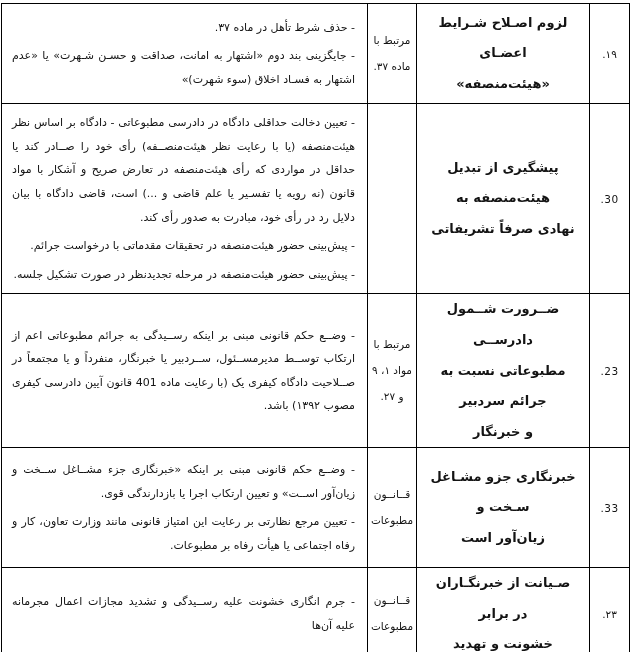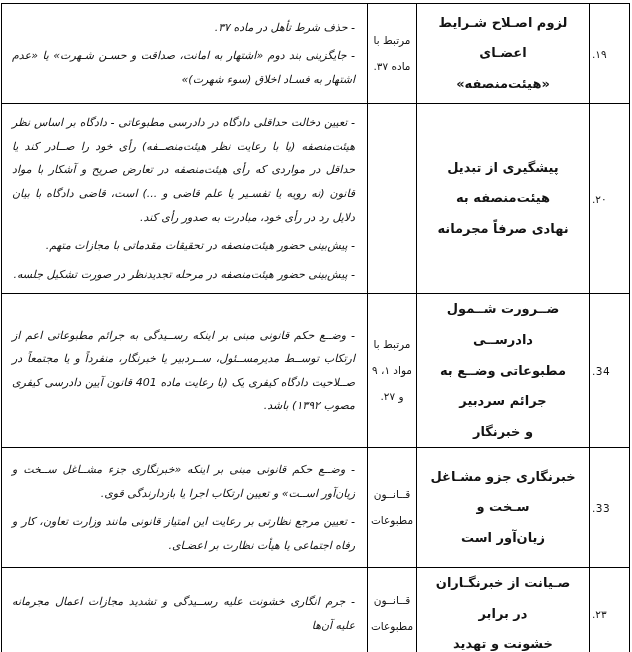--- a/index.html
+++ b/index.html
@@ -29,21 +29,21 @@
     vertical-align: middle;
     overflow: hidden;
     box-sizing: border-box;
   }
   col.c-num     { width: 40px;  }
   col.c-title   { width: 173px; }
   col.c-related { width: 49px;  }
   col.c-desc    { width: 366px; }
 
   td.num {
-    text-align: left;
+    text-align: center;
     font-size: 10.5px;
     letter-spacing: 0.5px;
     padding: 0 2px;
   }
   td.title {
     text-align: center;
     font-weight: bold;
     font-size: 13px;
     line-height: 2.35;
     white-space: pre-line;
@@ -57,21 +57,20 @@
     padding: 0 2px;
   }
   td.desc {
     font-size: 11px;
     text-align: justify;
     padding: 2px 12px 2px 10px;
   }
   td.desc p {
     margin: 5px 0;
     line-height: 2.15;
-    font-style: italic;
   }
   tr.h100 { height: 100px; }
   tr.h179 { height: 179px; }
   tr.h106 { height: 106px; }
   tr.h120 { height: 120px; }
   tr.h68  { height: 68px;  }
 </style>
 </head>
 <body>
 
@@ -91,53 +90,53 @@
 «هیئت‌منصفه»</td>
         <td class="related">مرتبط با
 ماده ۳۷.</td>
         <td class="desc">
           <p>- حذف شرط تأهل در ماده ۳۷.</p>
           <p>- جایگزینی بند دوم «اشتهار به امانت، صداقت و حسـن شـهرت» یا «عدم اشتهار به فسـاد اخلاق (سوء شهرت)»</p>
         </td>
       </tr>
 
       <tr class="h179">
-        <td class="num">۲۰.</td>
+        <td class="num">30.</td>
         <td class="title">پیشگیری از تبدیل هیئت‌منصفه به
-نهادی صرفاً مجرمانه</td>
+نهادی صرفاً تشریفاتی</td>
         <td class="related"></td>
         <td class="desc">
           <p>- تعیین دخالت حداقلی دادگاه در دادرسی مطبوعاتی - دادگاه بر اساس نظر هیئت‌منصفه (یا با رعایت نظر هیئت‌منصــفه) رأی خود را صــادر کند یا حداقل در مواردی که رأی هیئت‌منصفه در تعارض صریح و آشکار با مواد قانون (نه رویه یا تفسـیر یا علم قاضی و ...) است، قاضی دادگاه با بیان دلایل رد در رأی خود، مبادرت به صدور رأی کند.</p>
-          <p>- پیش‌بینی حضور هیئت‌منصفه در تحقیقات مقدماتی با مجازات متهم.</p>
+          <p>- پیش‌بینی حضور هیئت‌منصفه در تحقیقات مقدماتی با درخواست جرائم.</p>
           <p>- پیش‌بینی حضور هیئت‌منصفه در مرحله تجدیدنظر در صورت تشکیل جلسه.</p>
         </td>
       </tr>
 
       <tr class="h106">
-        <td class="num">34.</td>
+        <td class="num">23.</td>
         <td class="title">ضــرورت شــمول دادرســی
-مطبوعاتی وضــع به جرائم سردبیر
+مطبوعاتی نسبت به جرائم سردبیر
 و خبرنگار</td>
         <td class="related">مرتبط با
 مواد ۱، ۹
 و ۲۷.</td>
         <td class="desc">
           <p>- وضــع حکم قانونی مبنی بر اینکه رســیدگی به جرائم مطبوعاتی اعم از ارتکاب توســط مدیرمســئول، ســردبیر یا خبرنگار، منفرداً و یا مجتمعاً در صــلاحیت دادگاه کیفری یک (با رعایت ماده 401 قانون آیین دادرسی کیفری مصوب ۱۳۹۲) باشد.</p>
         </td>
       </tr>
 
       <tr class="h120">
         <td class="num">33.</td>
         <td class="title">خبرنگاری جزو مشـاغل سـخت و
 زیان‌آور است</td>
         <td class="related">قــانــون
 مطبوعات</td>
         <td class="desc">
           <p>- وضــع حکم قانونی مبنی بر اینکه «خبرنگاری جزء مشــاغل ســخت و زیان‌آور اســت» و تعیین ارتکاب اجرا یا بازدارندگی قوی.</p>
-          <p>- تعیین مرجع نظارتی بر رعایت این امتیاز قانونی مانند وزارت تعاون، کار و رفاه اجتماعی یا هیأت نظارت بر اعضـای.</p>
+          <p>- تعیین مرجع نظارتی بر رعایت این امتیاز قانونی مانند وزارت تعاون، کار و رفاه اجتماعی یا هیأت رفاه بر مطبوعات.</p>
         </td>
       </tr>
 
       <tr class="h68">
         <td class="num">۲۳.</td>
         <td class="title">صـیانت از خبرنگـاران در برابر
 خشونت و تهدید</td>
         <td class="related">قــانــون
 مطبوعات</td>
         <td class="desc">

